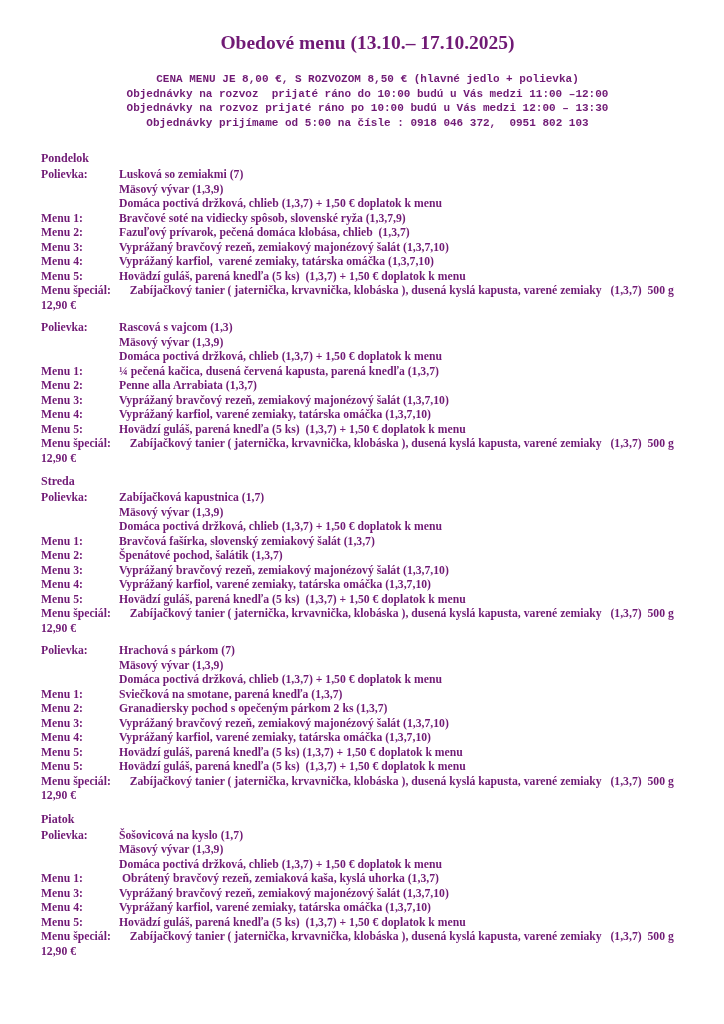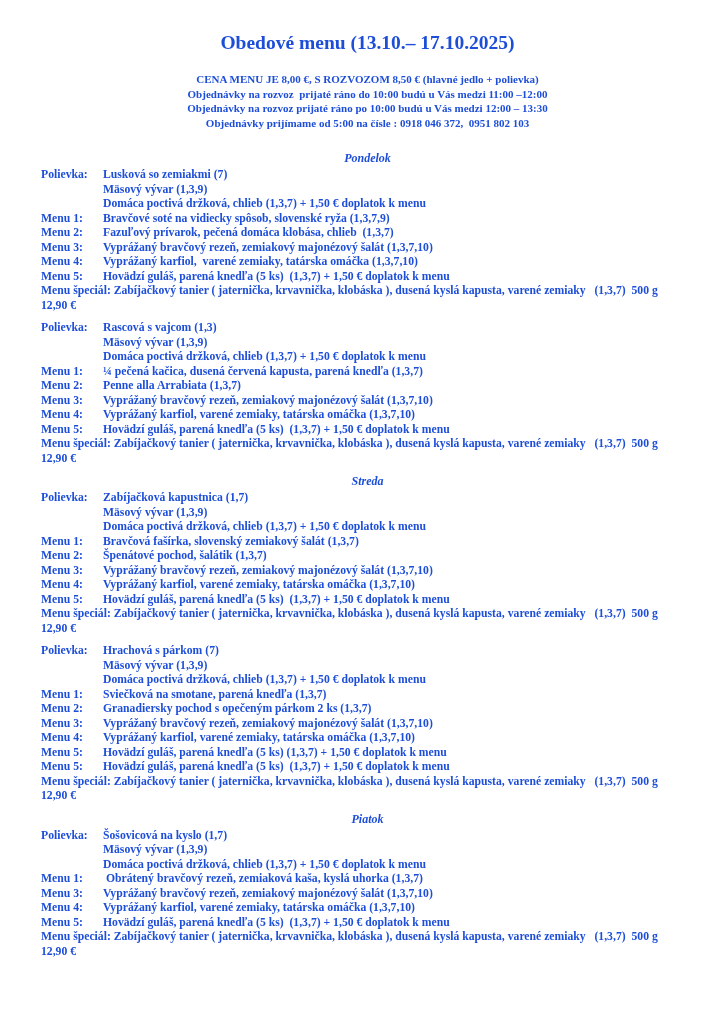--- a/index.html
+++ b/index.html
@@ -5,21 +5,21 @@
   html, body {
     margin: 0;
     padding: 0;
     background: #ffffff;
   }
   .page {
     width: 724px;
     height: 1024px;
     box-sizing: border-box;
     background: #ffffff;
-    color: #1d4ed8;
+    color: #701a75;
     font-family: "Liberation Serif", "DejaVu Serif", serif;
     font-weight: bold;
     padding: 31px 30px 0 41px;
     overflow: hidden;
     position: relative;
   }
   .doc-title {
     font-size: 19.5px;
     line-height: 24px;
     text-align: center;
@@ -28,44 +28,44 @@
     white-space: pre;
   }
   .header-block {
     text-align: center;
     font-size: 11px;
     line-height: 14.5px;
     margin: 0 0 21px 0;
   }
   .header-line {
     white-space: pre;
+    font-family: Liberation Mono, monospace;
   }
   .day-section {
     font-size: 11.7px;
     line-height: 14.5px;
     margin: 0 0 8px 0;
   }
   .day-header {
     font-size: 12px;
     line-height: 14.5px;
-    text-align: center;
     margin: 0 0 2.5px 0;
     font-weight: bold;
-    font-style: italic;
   }
   .line {
     white-space: pre;
   }
   .label {
     display: inline-block;
     min-width: 62px;
     white-space: pre;
   }
   .text {
     white-space: pre;
+    margin-left: 16px;
   }
 </style>
 </head>
 <body>
 
 <div class="page">
   <h1 class="doc-title">Obedové menu (13.10.– 17.10.2025)</h1>
 
   <div class="header-block">
     <div class="header-line">CENA MENU JE 8,00 €, S ROZVOZOM 8,50 € (hlavné jedlo + polievka)</div>

